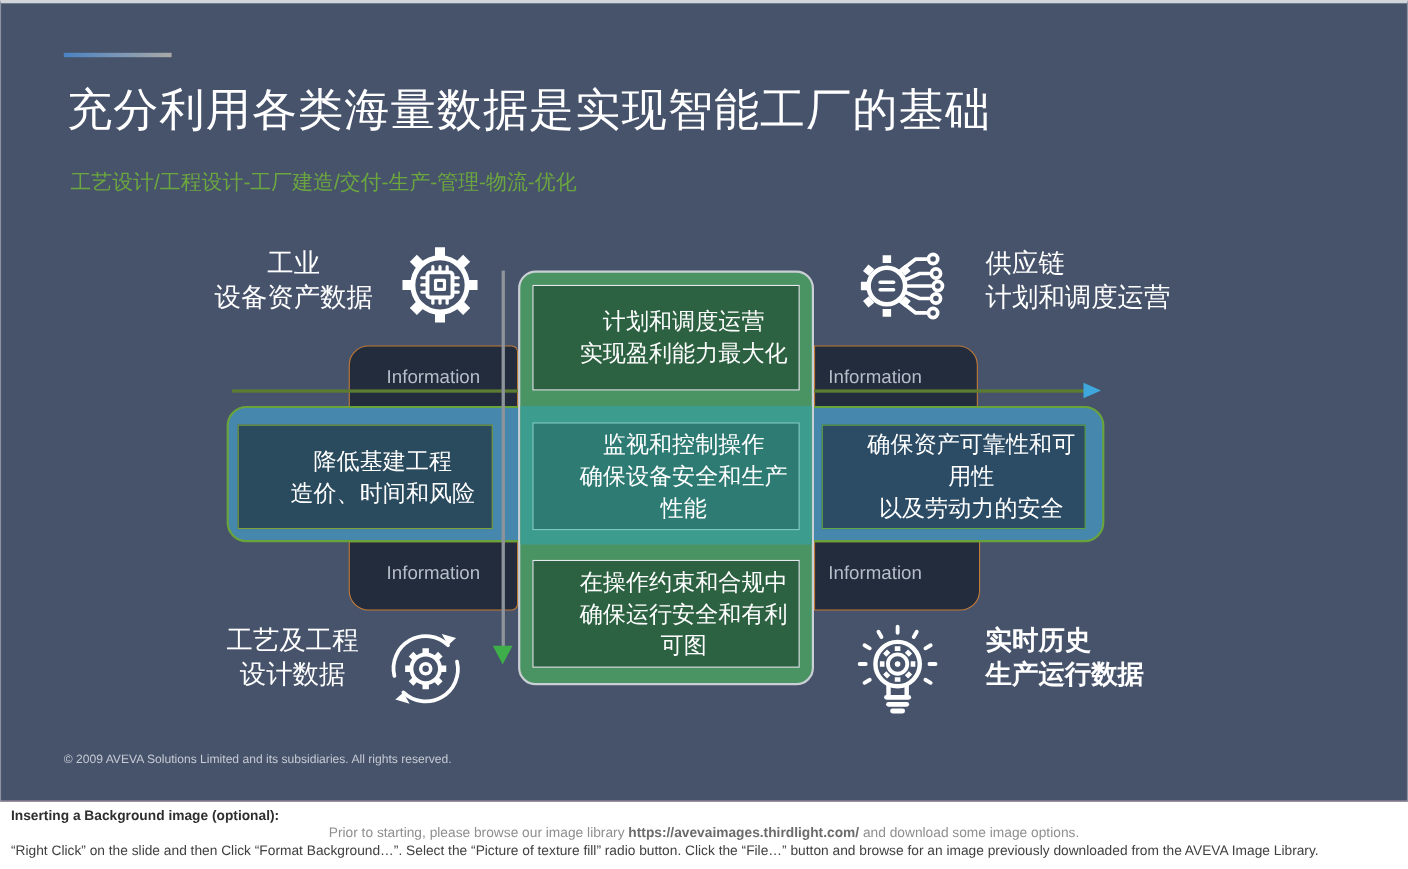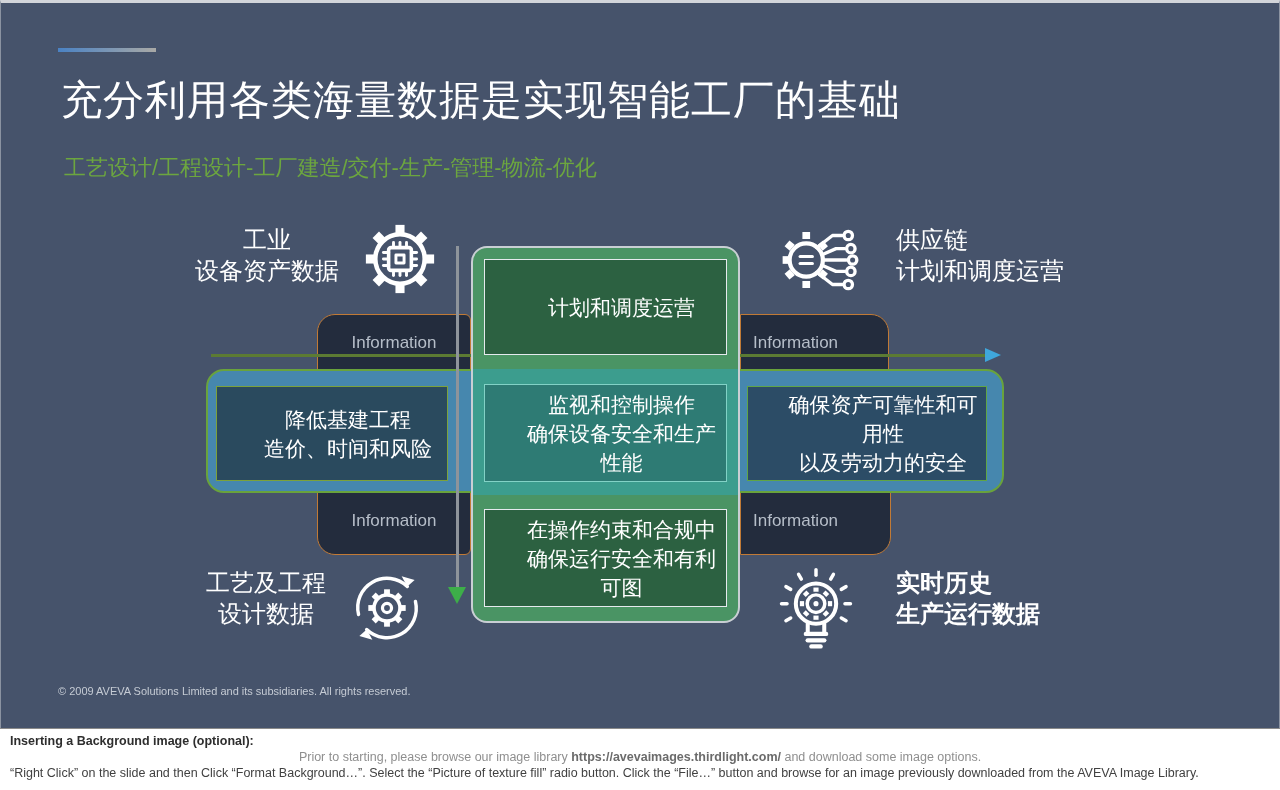--- a/index.html
+++ b/index.html
@@ -6,21 +6,21 @@
   html,body { background:#2b2b2b; }
   body { font-family:"Liberation Sans", sans-serif; }
   .stage { position:relative; width:1280px; height:790px; overflow:hidden; background:#a21caf; }
   .slide { position:absolute; left:0; top:0; width:1280px; height:728px; background:#46536B;
            border-top:3px solid #d2d5da; border-left:1px solid #8b93a1; border-right:1px solid #8b93a1; }
 
   .accent-bar { position:absolute; left:57px; top:45px; width:98px; height:4px;
                 background:linear-gradient(to right,#4a82c4,#a9a9a6); }
   .title { position:absolute; left:60px; top:70px; width:1150px; color:#ffffff;
            font-size:41px; letter-spacing:1px; white-space:nowrap; }
-  .subtitle { position:absolute; left:63px; top:150px; color:#6CA63F; font-size:22px; white-space:nowrap; }
+  .subtitle { position:absolute; left:63px; top:150px; color:#6CA63F; font-size:19px; white-space:nowrap; }
 
   
   .corner-label { position:absolute; color:#ffffff; font-size:24px; line-height:31px; }
   .lbl-tl { left:188px; top:221px; width:156px; text-align:center; }
   .lbl-tr { left:895px; top:221px; text-align:left; }
   .lbl-bl { left:192px; top:564px; width:146px; text-align:center; }
   .lbl-br { left:895px; top:564px; text-align:left;font-weight:bold; }
 
   
   .icon { position:absolute; }
@@ -235,20 +235,21 @@
     <div class="v-line"></div>
     <div class="v-arrowhead"></div>
 
     <div class="blue-band"></div>
     <div class="green-column">
       <div class="teal-band"></div>
     </div>
 
     <div class="box box-top">
       <div>计划和调度运营</div>
+      <div>实现盈利能力最大化</div>
     </div>
     <div class="box box-midl">
       <div>降低基建工程</div>
       <div>造价、时间和风险</div>
     </div>
     <div class="box box-midc">
       <div>监视和控制操作</div>
       <div>确保设备安全和生产性能</div>
     </div>
     <div class="box box-midr">

